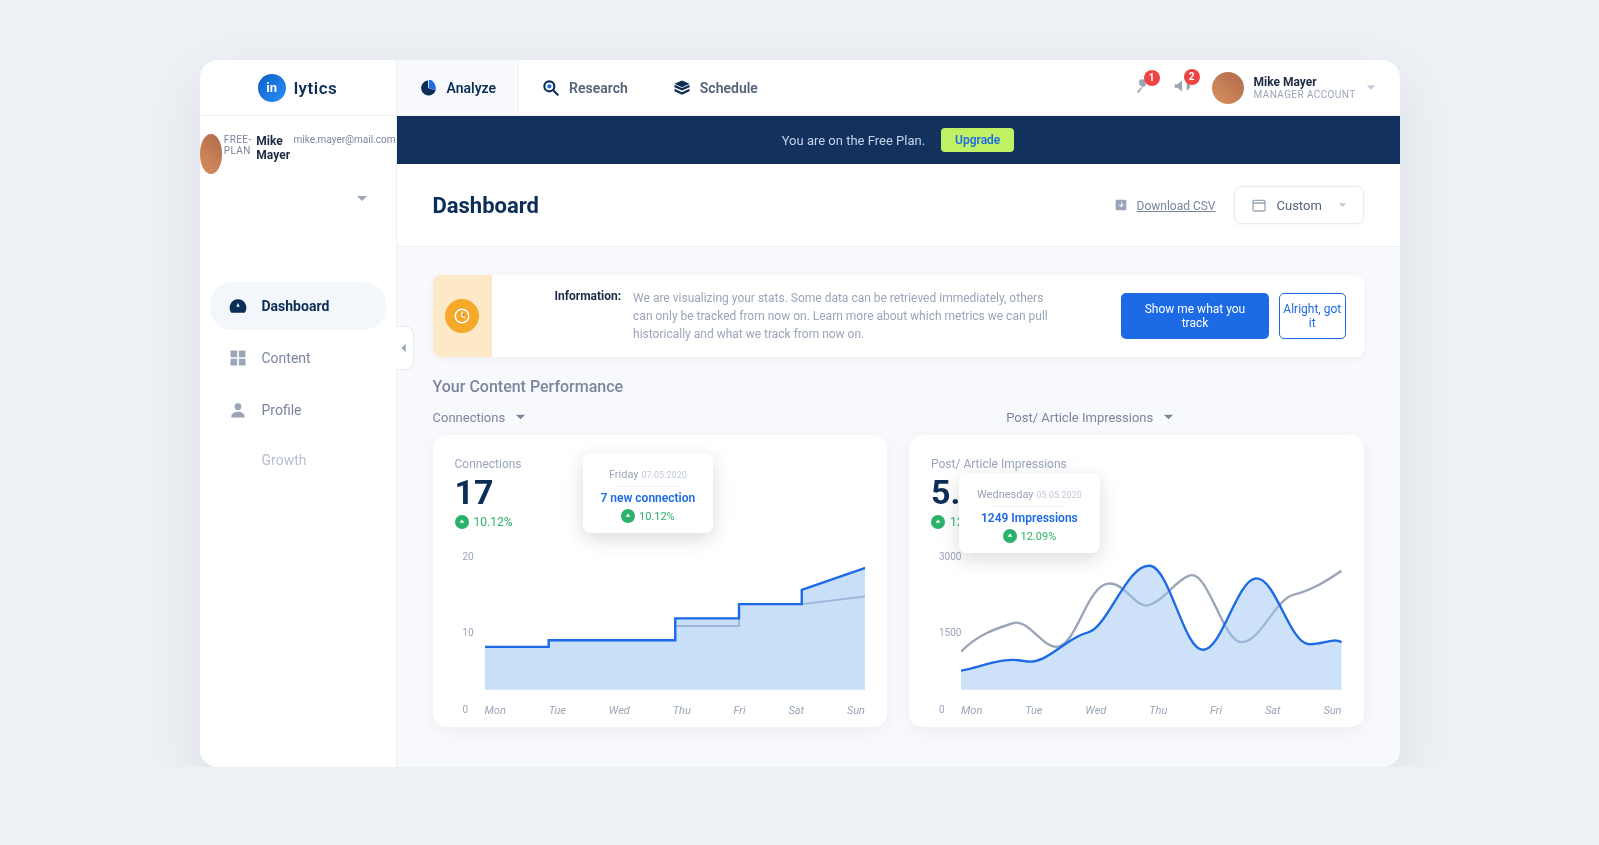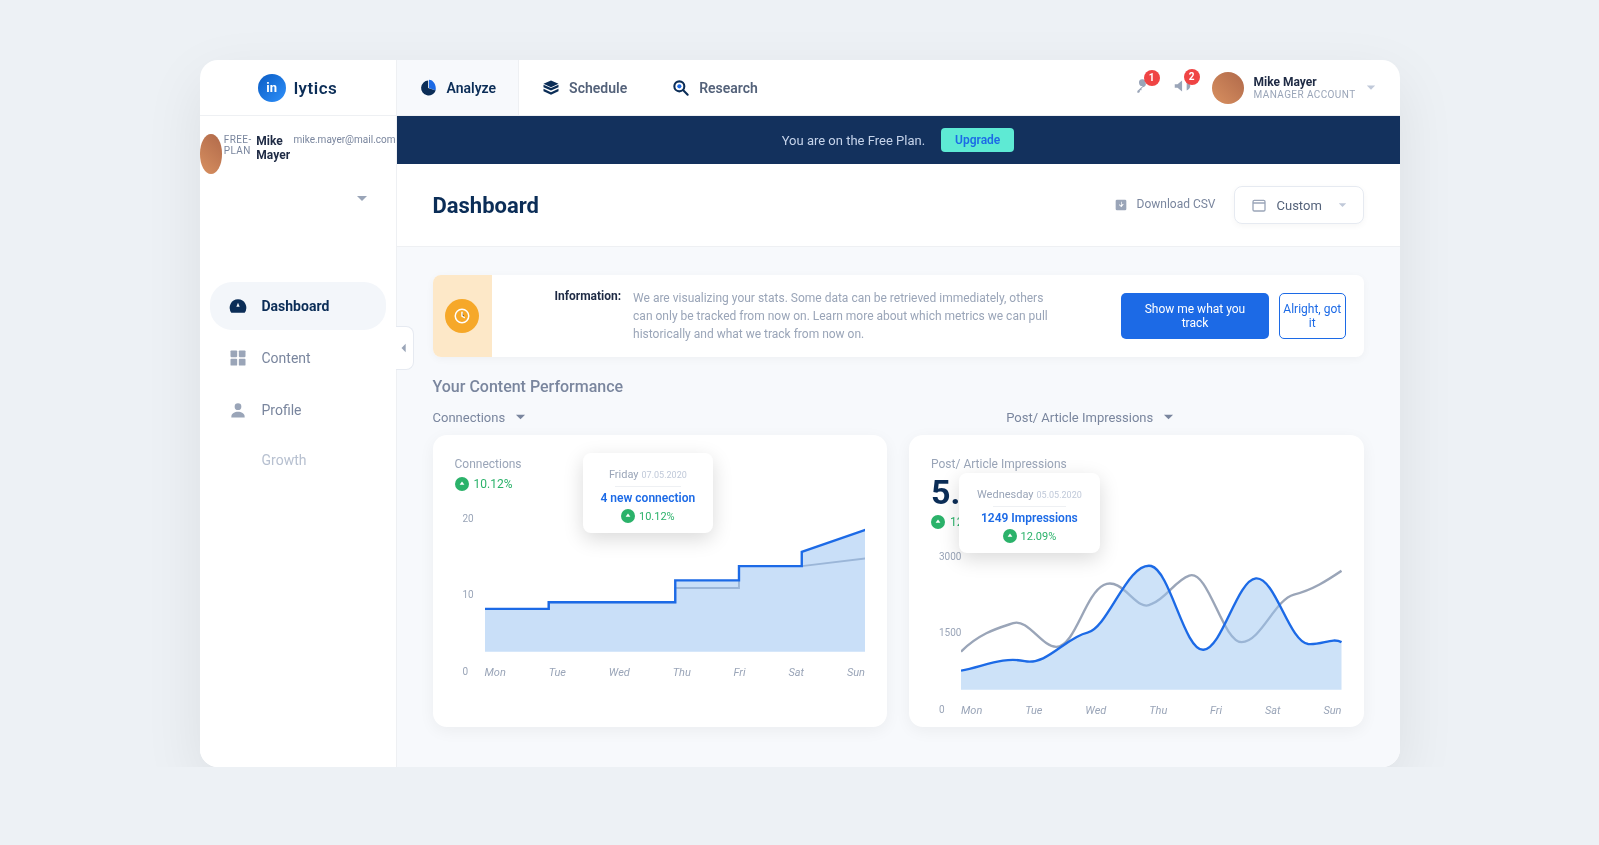--- a/index.html
+++ b/index.html
@@ -21,21 +21,21 @@
 .avatar { width: 32px; height: 32px; border-radius: 50%; background: linear-gradient(45deg,#d89060,#b0694a); }
 .user-block { display:flex; align-items:center; gap:10px; }
 .user-text { display:flex; flex-direction:column; }
 .user-name { font-size: 12px; font-weight: 700; color:#1e2a44; }
 .user-role { font-size: 10px; color:#9aa5b8; letter-spacing:0.4px; }
 
 
 .banner { background: #13315d; color: #fff; padding: 12px 0; display:flex; align-items:center; justify-content:center; gap:16px; font-size:13px; margin-left:196px; }
 .banner-lead { color:#c5d3ea; }
 .banner-strong { font-weight:600; }
-.upgrade-btn { background:#5eead4; color:#1c6ae6; border-radius:4px; padding:5px 14px; font-size:12px; font-weight:600; cursor:pointer; border:none; }
+.upgrade-btn { background:#bef264; color:#1c6ae6; border-radius:4px; padding:5px 14px; font-size:12px; font-weight:600; cursor:pointer; border:none; }
 
 
 .body-row { display:flex; }
 .sidebar { width:196px; background:#fff; padding-top:18px; position:relative; }
 .sidebar-user { display:flex; flex-direction:row; align-items:flex-start; gap:2px; margin-bottom:100px; position:relative; }
 .sidebar-user .avatar { width:40px; height:40px; margin-bottom:8px; }
 .plan-label { font-size:10px; color:#7a869e; letter-spacing:0.4px; }
 .sidebar-user-name { font-size:12px; font-weight:700; color:#1e2a44; }
 .sidebar-user-mail { font-size:10px; color:#7a869e; }
 .sidebar-caret { position:absolute; right:28px; top:56px; color:#9aa5b8; }
@@ -43,21 +43,21 @@
 .side-item { display:flex; align-items:center; gap:14px; padding:14px 18px; font-size:14px; color:#7a869e; border-radius:22px; cursor:pointer; margin-bottom:4px; }
 .side-item.active { background:#f3f6fa; color:#0b2d57; font-weight:700; }
 .side-item.muted { color:#b7c0d0; padding-left:52px; }
 .side-icon { width:20px; height:20px; display:inline-flex; }
 
 
 .main { flex:1; background:#f7f9fc; padding:0; position:relative; border-left:1px solid #eef0f3; }
 .page-head { background:#fff; padding:22px 36px; display:flex; align-items:center; gap:24px; border-bottom:1px solid #eef0f3; }
 .page-title { font-size:22px; font-weight:700; color:#0b2d57; }
 .head-actions { margin-left:auto; display:flex; align-items:center; gap:18px; }
-.dl-csv { display:flex; align-items:flex-start; gap:8px; font-size:12px; color:#7a869e; cursor:pointer; }
+.dl-csv { display:flex; align-items:flex-end; gap:8px; font-size:12px; color:#7a869e; cursor:pointer;text-decoration:underline; }
 .range-select { background:#fff; border:1px solid #e6eaf1; border-radius:8px; padding:10px 16px; display:flex; align-items:center; gap:10px; font-size:13px; color:#54627a; min-width:130px; cursor:pointer; box-shadow:0 2px 6px rgba(0,0,0,0.04); }
 
 .info-box { margin:28px 36px 20px; background:#fff; border-radius:8px; display:flex; align-items:center; padding:0 18px 0 0; box-shadow:0 2px 8px rgba(0,0,0,0.04);gap:44px; }
 .info-icon-wrap { width:64px; align-self:stretch; background:#fde8c8; border-radius:8px 0 0 8px; display:flex; align-items:center; justify-content:center; }
 .info-icon { width:34px; height:34px; background:#f6a829; border-radius:50%; display:flex; align-items:center; justify-content:center; color:#fff; }
 .info-text { padding:14px 18px; display:flex; gap:12px; font-size:12px; }
 .info-label { color:#1e2a44; font-weight:700; }
 .info-desc { color:#9aa5b8; max-width:460px; line-height:1.5; }
 .info-actions { margin-left:auto; display:flex; gap:10px; }
 .btn-primary { background:#1c6ae6; color:#fff; border:none; border-radius:5px; padding:8px 14px; font-size:12px; cursor:pointer; }
@@ -104,34 +104,34 @@
           <svg viewBox="0 0 24 24" width="20" height="20">
               <path fill="#1c6ae6" d="M12 2v10l8 3c1-7-3-13-8-13z"></path>
               <path fill="#0b2d57" d="M11 3a9 9 0 1 0 9 12l-9-3V3z"></path>
             </svg>
         </span>
         <span>Analyze</span>
       </div>
       <div class="nav-tab">
         <span class="nav-icon">
           <svg viewBox="0 0 24 24" width="20" height="20">
-              <path fill="#0b2d57" d="M12 3l9 4-9 4-9-4 9-4zm0 9l9-4v3l-9 4-9-4V8l9 4zm0 5l9-4v3l-9 4-9-4v-3l9 4z"></path>
+              <circle cx="10" cy="10" r="6" fill="none" stroke="#0b2d57" stroke-width="2.5"></circle>
+              <line x1="15" y1="15" x2="20" y2="20" stroke="#0b2d57" stroke-width="2.5" stroke-linecap="round"></line>
+              <circle cx="10" cy="10" r="2.5" fill="#1c6ae6"></circle>
             </svg>
         </span>
-        <span>Schedule</span>
+        <span>Research</span>
       </div>
       <div class="nav-tab">
         <span class="nav-icon">
           <svg viewBox="0 0 24 24" width="20" height="20">
-              <circle cx="10" cy="10" r="6" fill="none" stroke="#0b2d57" stroke-width="2.5"></circle>
-              <line x1="15" y1="15" x2="20" y2="20" stroke="#0b2d57" stroke-width="2.5" stroke-linecap="round"></line>
-              <circle cx="10" cy="10" r="2.5" fill="#1c6ae6"></circle>
+              <path fill="#0b2d57" d="M12 3l9 4-9 4-9-4 9-4zm0 9l9-4v3l-9 4-9-4V8l9 4zm0 5l9-4v3l-9 4-9-4v-3l9 4z"></path>
             </svg>
         </span>
-        <span>Research</span>
+        <span>Schedule</span>
       </div>
     </div>
     <div class="topnav-right">
       <div class="notif">
         <svg viewBox="0 0 24 24" width="20" height="20">
             <path fill="#9aa5b8" d="M14 8a4 4 0 1 0-3.5 4L4 18v2h2l1-1v-2h2v-2l1.5-1.5A4 4 0 0 0 14 8z"></path>
           </svg>
         <span class="notif-badge">1</span>
       </div>
       <div class="notif">
@@ -271,33 +271,34 @@
           <svg viewBox="0 0 12 12" width="11" height="11">
               <path fill="#7a869e" d="M1 3l5 5 5-5z"></path>
             </svg>
         </div>
       </div>
 
       <div class="charts-row">
 
         <div class="card">
           <div class="card-label">Connections</div>
+          <div class="card-val">17</div>
           <div class="card-delta">
             <span class="delta-dot">
                 <svg viewBox="0 0 10 10" width="8" height="8">
                   <path fill="#fff" d="M5 2l3 4H2z"></path>
                 </svg>
               </span>
             <span>10.12%</span>
           </div>
 
           <div class="tooltip" style="top:18px; left:150px;">
             <div><span class="tt-day">Friday</span><span class="tt-date">07.05.2020</span></div>
             <div class="tt-divider"></div>
-            <div class="tt-main">4 new connection</div>
+            <div class="tt-main">7 new connection</div>
             <div class="tt-delta">
               <span class="delta-dot">
                   <svg viewBox="0 0 10 10" width="8" height="8">
                     <path fill="#fff" d="M5 2l3 4H2z"></path>
                   </svg>
                 </span>
               <span>10.12%</span>
             </div>
           </div>
 

